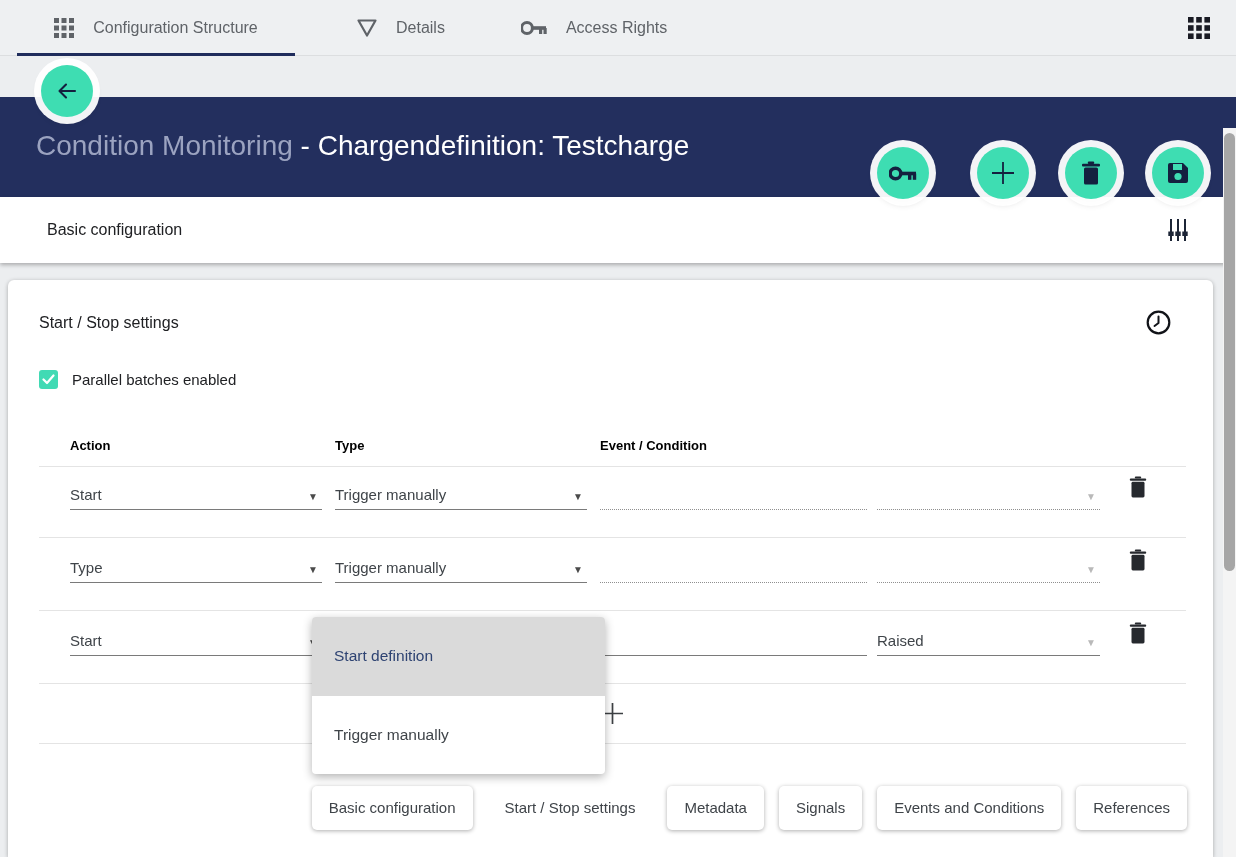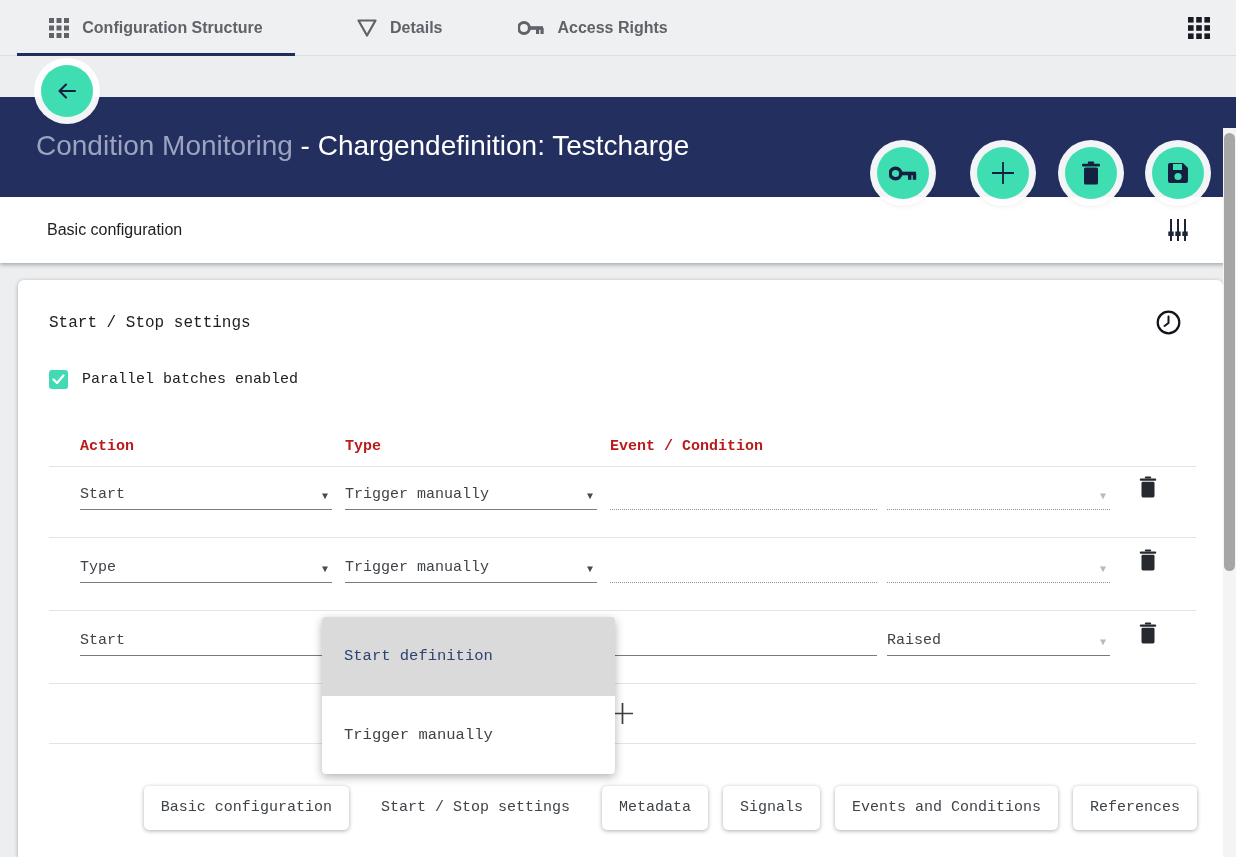--- a/index.html
+++ b/index.html
@@ -12,21 +12,21 @@
     color:#202124;
   }
   .screen { position:absolute; inset:0; }
 
   
   .topbar {
     position:absolute; left:0; top:0; width:1236px; height:56px;
     background:#eef0f2; border-bottom:1px solid #dcdee0;
     display:flex; align-items:center;
   }
-  .tab { display:flex; align-items:center; gap:13px; color:#5f6368; font-size:16px; cursor:pointer; height:56px;font-weight:bold; }
+  .tab { display:flex; align-items:center; gap:19px; color:#5f6368; font-size:16px; cursor:pointer; height:56px; }
   .tab-config { width:278px; margin-left:17px; justify-content:center; position:relative; }
   .tab-details { margin-left:62px; }
   .tab-access  { margin-left:76px; }
   .active-underline {
     position:absolute; left:17px; top:53px; width:278px; height:3px; background:#1f2c5c;
   }
   .apps-corner { position:absolute; right:26px; top:17px; width:22px; height:22px; cursor:pointer; }
 
   
   .navy-header {
@@ -54,35 +54,35 @@
   .basic-card {
     position:absolute; left:0; top:197px; width:1236px; height:66px;
     background:#ffffff; box-shadow:0 2px 4px rgba(0,0,0,.28);
     display:flex; align-items:center;
   }
   .basic-title { margin-left:47px; font-size:16px; color:#202124; }
   .basic-card .tune-wrap { position:absolute; right:46px; top:21px; cursor:pointer; }
 
   
   .main-card {
-    position:absolute; left:18px; top:280px; width:1205px; height:577px;
-    background:#ffffff; border-radius:6px 6px 0 0; box-shadow:0 1px 4px rgba(0,0,0,.3);font-family:Liberation Mono, monospace;
+    position:absolute; left:8px; top:280px; width:1205px; height:577px;
+    background:#ffffff; border-radius:6px 6px 0 0; box-shadow:0 1px 4px rgba(0,0,0,.3);
   }
   .section-title { position:absolute; left:31px; top:34px; font-size:16px; color:#202124; }
   .clock-wrap { position:absolute; right:42px; top:30px; cursor:pointer; }
   .cb-row { position:absolute; left:31px; top:90px; display:flex; align-items:center; gap:14px; cursor:pointer; }
   .checkbox {
     width:19px; height:19px; border-radius:3px; background:#41dab4;
     display:flex; align-items:center; justify-content:center;
   }
   .cb-label { font-size:15px; color:#202124; }
 
   
   .thead { position:absolute; left:0; top:158px; width:100%; }
-  .thead .th { position:absolute; font-size:15px; font-weight:700; color:#b91c1c; }
+  .thead .th { position:absolute; font-size:13px; font-weight:700; color:#000000; }
   .th-action{ left:62px; } .th-type{ left:327px; } .th-event{ left:592px; }
   .divider { position:absolute; left:31px; width:1147px; height:1px; background:#e4e4e4; }
   .d0{top:186px;} .d1{top:257px;} .d2{top:330px;} .d3{top:403px;} .d4{top:463px;}
 
   .trow { position:absolute; left:62px; width:1120px; height:40px; display:flex; align-items:flex-start; }
   .r1{top:196px;} .r2{top:269px;} .r3{top:342px;}
   .field {
     position:relative; height:34px; font-size:15px; color:#3f4449;
     display:flex; align-items:flex-end; padding-bottom:6px; cursor:pointer;
   }

